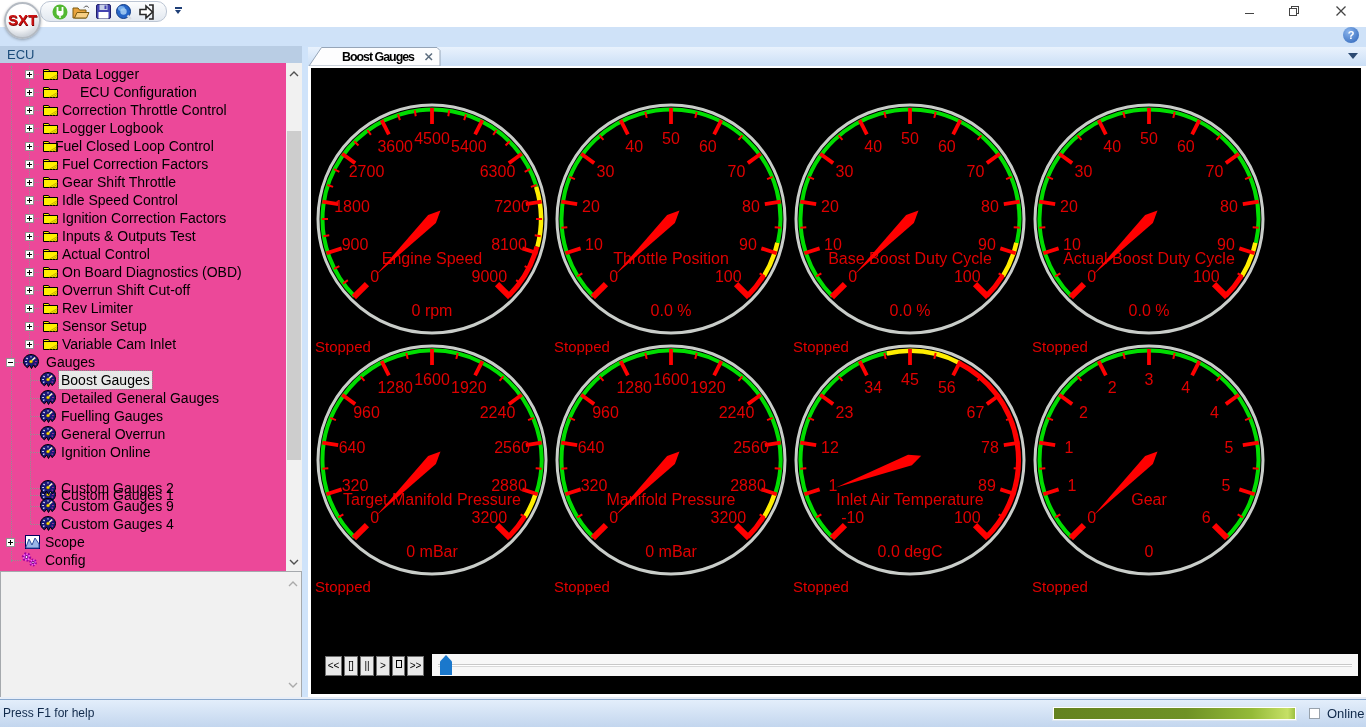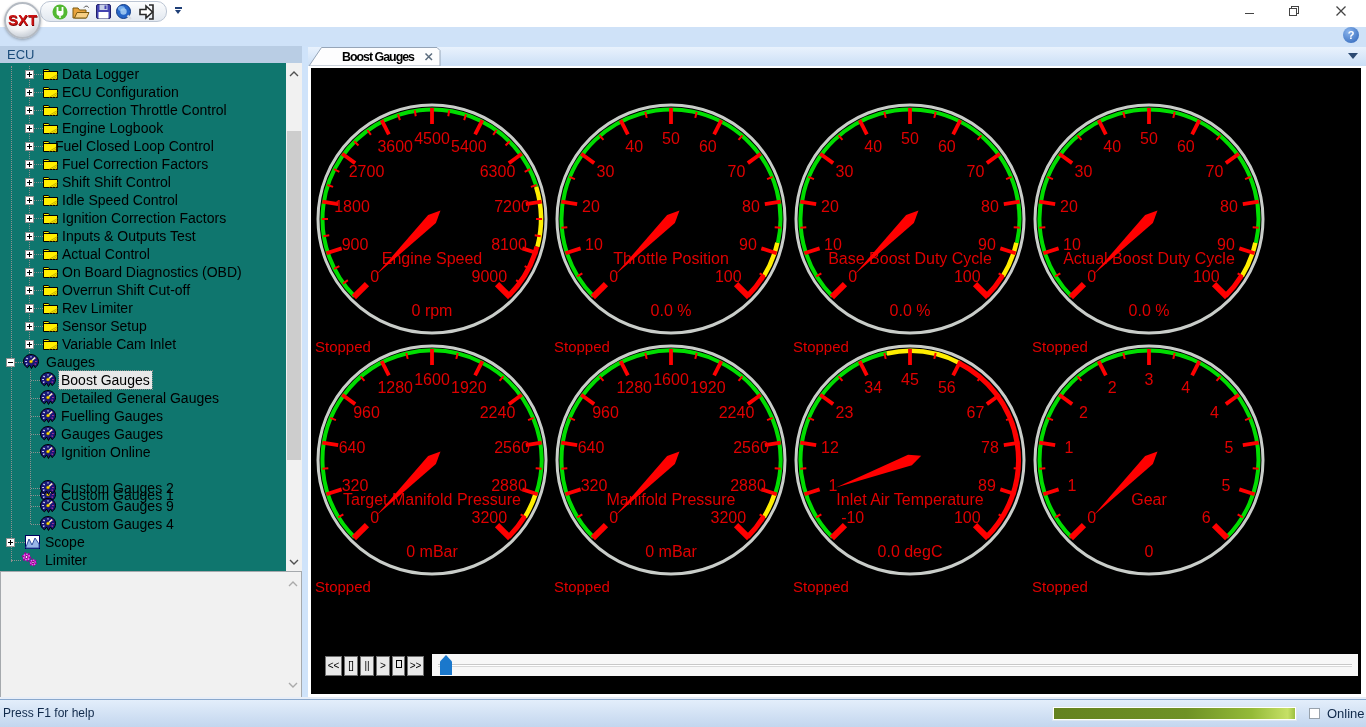--- a/index.html
+++ b/index.html
@@ -1,21 +1,21 @@
 <!DOCTYPE html>
 <html><head><meta charset="utf-8">
 <style>
 * { margin:0; padding:0; box-sizing:border-box; }
 html,body { width:1366px; height:727px; overflow:hidden; font-family:"Liberation Sans",sans-serif; }
 .abs { position:absolute; }
 #titlebar { left:0; top:0; width:1366px; height:27px; background:#fff; }
 #band { left:0; top:27px; width:1366px; height:20px; background:#cfe2f8; }
 #tabrow { left:0; top:47px; width:1366px; height:19px; background:linear-gradient(#e9f2fd,#cbdff6); }
 #ecuhdr { left:0; top:46px; width:302px; height:17px; background:#b9cde4; color:#1b4c7a; font-size:13px; line-height:17px; padding-left:7px; }
-#treepanel { left:0; top:63px; width:302px; height:508px; background:#0f766e; overflow:hidden; }
+#treepanel { left:0; top:63px; width:302px; height:508px; background:#ec4899; overflow:hidden; }
 #graypanel { left:0; top:571px; width:302px; height:129px; background:#f1f1f1; border:1px solid #a5a9ad; }
 #splitter { left:302px; top:46px; width:6px; height:654px; background:#cfe3fa; }
 #mainwhite { left:308px; top:66px; width:1058px; height:631px; background:#fff; }
 #blackpanel { left:311px; top:68px; width:1050px; height:626px; background:#000; }
 #statusedge { left:0; top:697px; width:1366px; height:3px; background:#e8eef8; border-bottom:1px solid #8aa8cc; }
 #statusbar { left:0; top:700px; width:1366px; height:27px; background:linear-gradient(#e3eefb,#c3d6ee); }
 .glab, .gname { font-size:16px; fill:#e00000; font-family:"Liberation Sans",sans-serif; }
 .gstop { font-size:15px; fill:#e00000; font-family:"Liberation Sans",sans-serif; }
 
 .trow { position:absolute; left:0; height:18px; width:285px; }
@@ -70,21 +70,21 @@
           <span class="ph"></span>
           <span class="pv"></span>
         </span>
         <span style="position:absolute;left:43px;top:2px">
           <svg class="ticn" width="15" height="13" viewBox="0 0 15 13">
             <path d="M0.5 2.5 L5.5 2.5 L7 4.5 L14.5 4.5 L14.5 12.5 L0.5 12.5 Z" fill="#ffef00" stroke="#000" stroke-width="1"></path>
             <path d="M0.5 4.5 L14.5 4.5" stroke="#000" stroke-width="1"></path>
             <path d="M6 12.5 L14.5 7.5 M9 12.5 L14.5 9.2 M12 12.5 L14.5 11" stroke="#a89000" stroke-width="0.7"></path>
           </svg>
         </span>
-        <span class="tlab" style="left:62px">ECU Configuration</span>
+        <span class="tlab" style="left:80px">ECU Configuration</span>
       </div>
 <div class="trow" style="top:101px">
         <span class="hdots" style="left:34px;width:9px"></span>
         <span class="pbox" style="left:25px">
           <span class="ph"></span>
           <span class="pv"></span>
         </span>
         <span style="position:absolute;left:43px;top:2px">
           <svg class="ticn" width="15" height="13" viewBox="0 0 15 13">
             <path d="M0.5 2.5 L5.5 2.5 L7 4.5 L14.5 4.5 L14.5 12.5 L0.5 12.5 Z" fill="#ffef00" stroke="#000" stroke-width="1"></path>
@@ -100,21 +100,21 @@
           <span class="ph"></span>
           <span class="pv"></span>
         </span>
         <span style="position:absolute;left:43px;top:2px">
           <svg class="ticn" width="15" height="13" viewBox="0 0 15 13">
             <path d="M0.5 2.5 L5.5 2.5 L7 4.5 L14.5 4.5 L14.5 12.5 L0.5 12.5 Z" fill="#ffef00" stroke="#000" stroke-width="1"></path>
             <path d="M0.5 4.5 L14.5 4.5" stroke="#000" stroke-width="1"></path>
             <path d="M6 12.5 L14.5 7.5 M9 12.5 L14.5 9.2 M12 12.5 L14.5 11" stroke="#a89000" stroke-width="0.7"></path>
           </svg>
         </span>
-        <span class="tlab" style="left:62px">Engine Logbook</span>
+        <span class="tlab" style="left:62px">Logger Logbook</span>
       </div>
 <div class="trow" style="top:137px">
         <span class="hdots" style="left:34px;width:9px"></span>
         <span class="pbox" style="left:25px">
           <span class="ph"></span>
           <span class="pv"></span>
         </span>
         <span style="position:absolute;left:43px;top:2px">
           <svg class="ticn" width="15" height="13" viewBox="0 0 15 13">
             <path d="M0.5 2.5 L5.5 2.5 L7 4.5 L14.5 4.5 L14.5 12.5 L0.5 12.5 Z" fill="#ffef00" stroke="#000" stroke-width="1"></path>
@@ -145,21 +145,21 @@
           <span class="ph"></span>
           <span class="pv"></span>
         </span>
         <span style="position:absolute;left:43px;top:2px">
           <svg class="ticn" width="15" height="13" viewBox="0 0 15 13">
             <path d="M0.5 2.5 L5.5 2.5 L7 4.5 L14.5 4.5 L14.5 12.5 L0.5 12.5 Z" fill="#ffef00" stroke="#000" stroke-width="1"></path>
             <path d="M0.5 4.5 L14.5 4.5" stroke="#000" stroke-width="1"></path>
             <path d="M6 12.5 L14.5 7.5 M9 12.5 L14.5 9.2 M12 12.5 L14.5 11" stroke="#a89000" stroke-width="0.7"></path>
           </svg>
         </span>
-        <span class="tlab" style="left:62px">Shift Shift Control</span>
+        <span class="tlab" style="left:62px">Gear Shift Throttle</span>
       </div>
 <div class="trow" style="top:191px">
         <span class="hdots" style="left:34px;width:9px"></span>
         <span class="pbox" style="left:25px">
           <span class="ph"></span>
           <span class="pv"></span>
         </span>
         <span style="position:absolute;left:43px;top:2px">
           <svg class="ticn" width="15" height="13" viewBox="0 0 15 13">
             <path d="M0.5 2.5 L5.5 2.5 L7 4.5 L14.5 4.5 L14.5 12.5 L0.5 12.5 Z" fill="#ffef00" stroke="#000" stroke-width="1"></path>
@@ -393,21 +393,21 @@
             </g>
             <g stroke="#cc3399" stroke-width="1.1">
               <line x1="12.5" y1="4" x2="11.4" y2="5"></line>
               <line x1="13.7" y1="7.5" x2="12.2" y2="7.5"></line>
               <line x1="12.8" y1="10.5" x2="11.6" y2="9.7"></line>
             </g>
             <line x1="8" y1="7.5" x2="12" y2="3.5" stroke="#ffffcc" stroke-width="1.4"></line>
             <circle cx="8" cy="7.5" r="1.6" fill="#ffe000" stroke="#806000" stroke-width="0.5"></circle>
           </svg>
         </span>
-        <span class="tlab" style="left:61px">Gauges Gauges</span>
+        <span class="tlab" style="left:61px">General Overrun</span>
       </div>
 <div class="trow" style="top:443px">
         <span class="hdots" style="left:31px;width:9px"></span>
         <span style="position:absolute;left:40px;top:1px">
           <svg class="ticn" width="16" height="15" viewBox="0 0 16 15">
             <path d="M8 0.5 C12 0.5 15.5 3.5 15.5 7.5 C15.5 10 14.2 12.3 12 13.6 L10.5 11 L8.5 14.5 L6.5 11 L4.5 13.8 C2 12.4 0.5 10 0.5 7.5 C0.5 3.5 4 0.5 8 0.5 Z" fill="#181878" stroke="#000"></path>
             <g stroke="#fff" stroke-width="1.1">
               <line x1="2.3" y1="7.5" x2="3.8" y2="7.5"></line>
               <line x1="3.5" y1="4" x2="4.6" y2="5"></line>
               <line x1="8" y1="2.2" x2="8" y2="3.6"></line>
@@ -529,21 +529,21 @@
 <div class="trow" style="top:551px">
         <span class="hdots" style="left:11px;width:10px"></span>
         <span style="position:absolute;left:21px;top:1px">
           <svg class="ticn" width="17" height="15" viewBox="0 0 17 15">
             <circle cx="5.5" cy="5" r="3.6" fill="#ff66ff" stroke="#a000a0" stroke-width="2.2" stroke-dasharray="1.9,1.7"></circle>
             <circle cx="5.5" cy="5" r="1.5" fill="#fff" stroke="#800080" stroke-width="1.2"></circle>
             <circle cx="12" cy="10.5" r="3" fill="#ff66ff" stroke="#a000a0" stroke-width="2" stroke-dasharray="1.6,1.5"></circle>
             <circle cx="12" cy="10.5" r="1.2" fill="#fff" stroke="#800080" stroke-width="1.1"></circle>
           </svg>
         </span>
-        <span class="tlab" style="left:45px">Limiter</span>
+        <span class="tlab" style="left:45px">Config</span>
       </div>
   </div>
   <div class="sb" style="left:286px;top:0;width:16px;height:508px"></div>
   <svg class="chevsvg" style="left:289px;top:8px" width="10" height="6">
       <path d="M1 5 L5 1 L9 5" stroke="#505050" stroke-width="1.4" fill="none"></path>
     </svg>
   <div class="sbthumb" style="left:287px;top:68px;width:14px;height:329px"></div>
   <svg class="chevsvg" style="left:289px;top:496px" width="10" height="6">
       <path d="M1 1 L5 5 L9 1" stroke="#505050" stroke-width="1.4" fill="none"></path>
     </svg>

